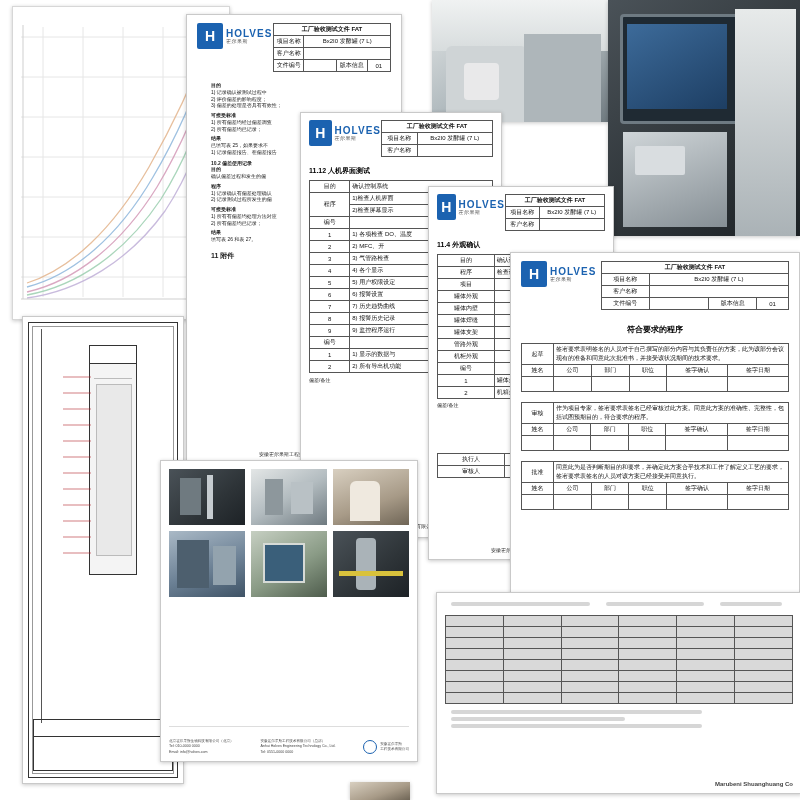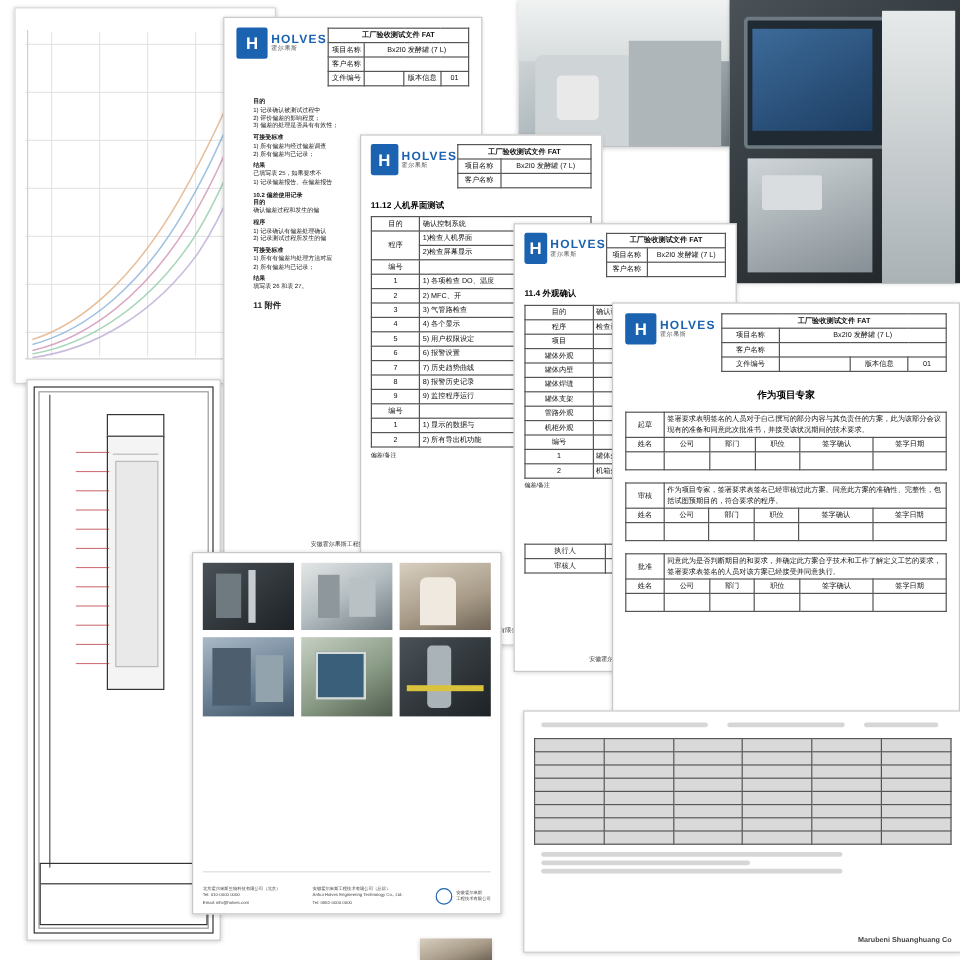--- a/index.html
+++ b/index.html
@@ -390,21 +390,21 @@
             <td>文件编号</td>
             <td style="width:30%"></td>
             <td style="width:24%">版本信息</td>
             <td style="width:16%">01</td>
           </tr>
         </tbody>
           </table>
       </div>
     </div>
 
-    <div style="text-align:center;font-size:8px;font-weight:bold;margin:14px 0 8px;">作为项目专家</div>
+    <div style="text-align:center;font-size:8px;font-weight:bold;margin:14px 0 8px;">符合要求的程序</div>
 
     <table class="doc">
       <tbody>
           <tr>
         <td style="width:12%;">起草</td>
         <td colspan="5" style="text-align:left;">签署要求表明签名的人员对于自己撰写的部分内容与其负责任的方案，此为该部分会议现有的准备和同意此次批准书，并接受该状况期间的技术要求。</td>
       </tr>
       <tr>
         <td>姓名</td>
         <td>公司</td>

